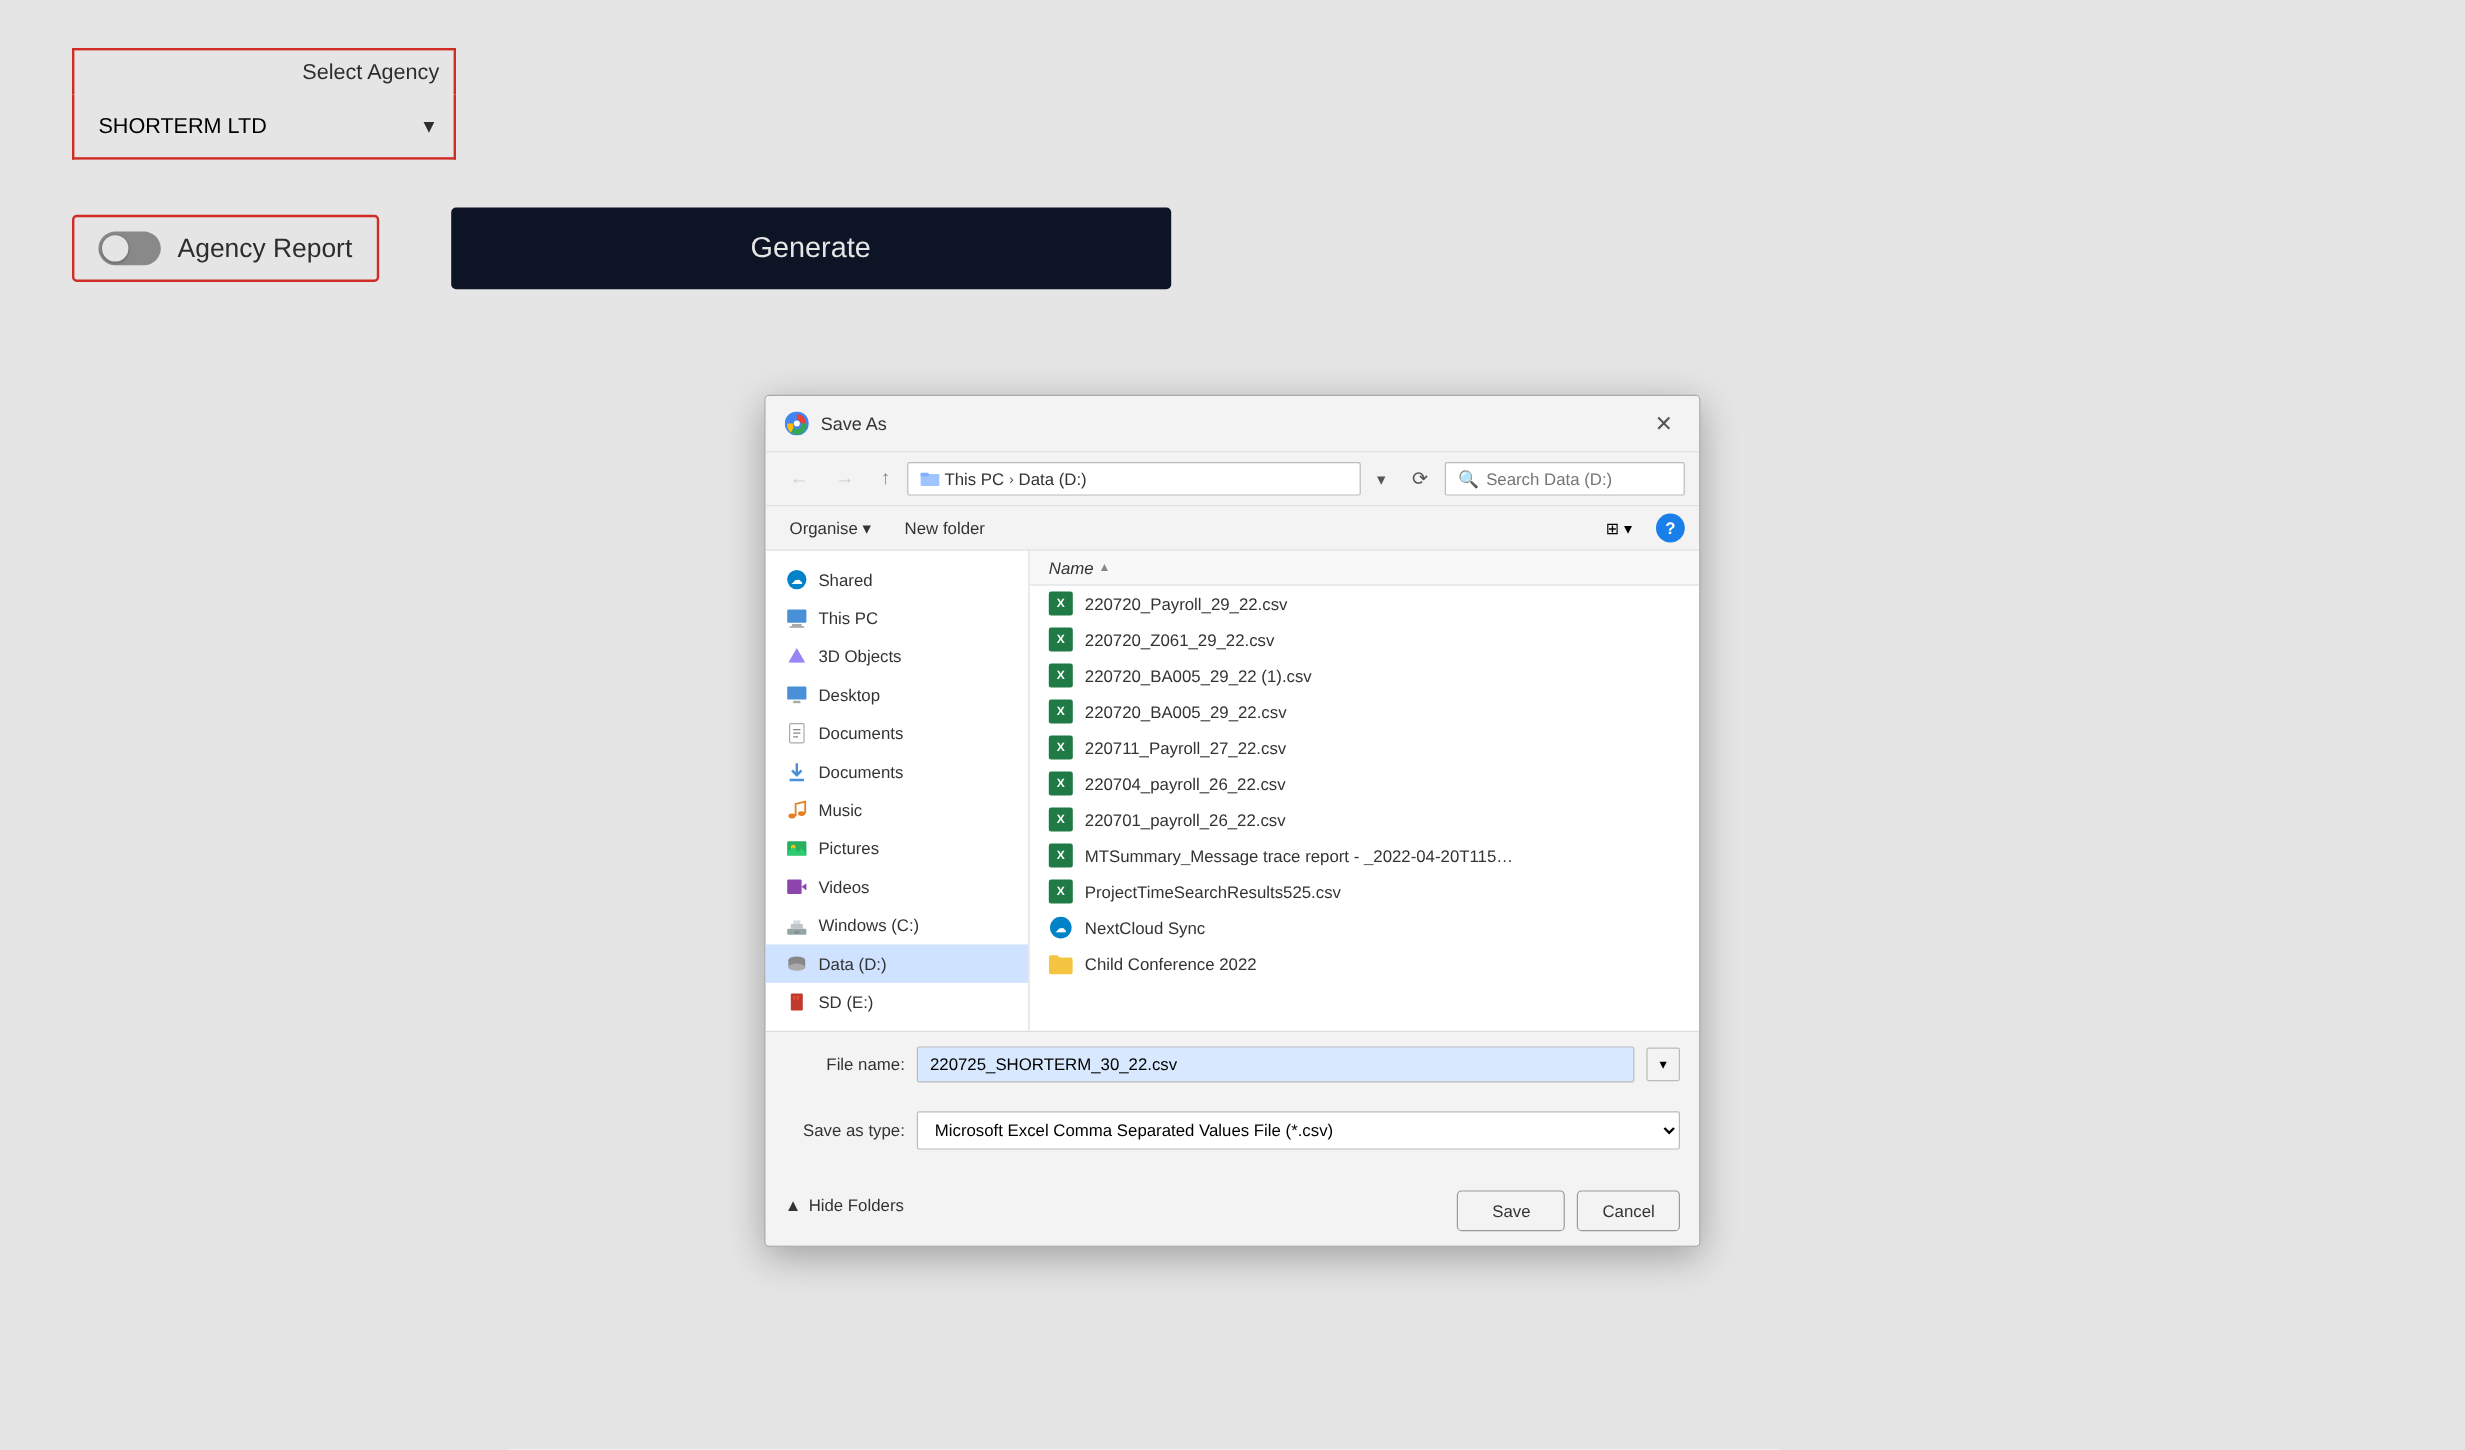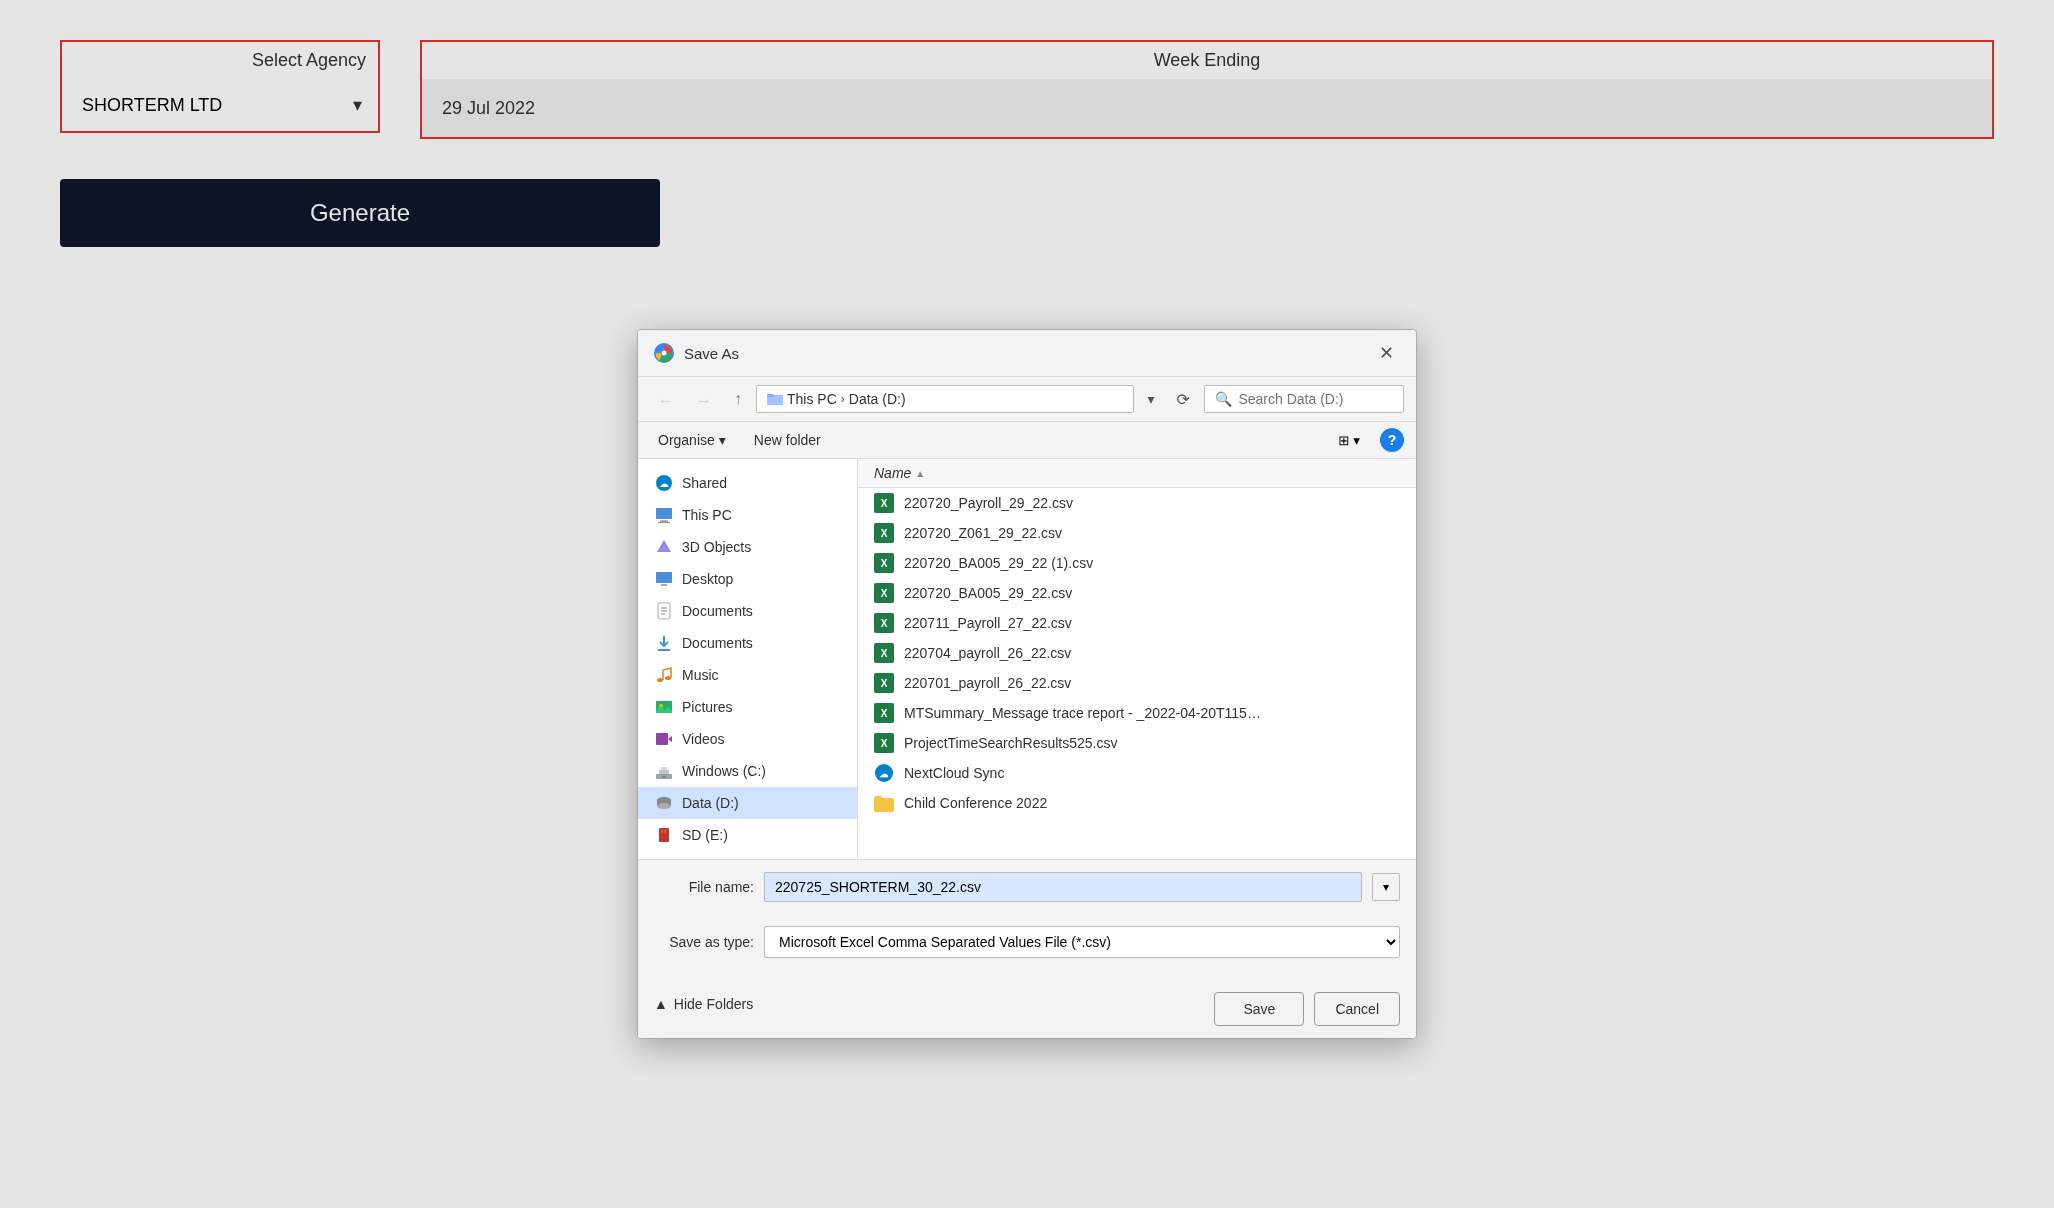--- a/index.html
+++ b/index.html
@@ -576,29 +576,29 @@
         <div class="select-agency-wrapper">
           <div class="select-wrapper-inner">
             <select class="select-agency-select">
               <option>SHORTERM LTD</option>
               <option>OTHER AGENCY</option>
             </select>
           </div>
         </div>
       </div>
 
-      <div class="field-group week-ending-group">
-        <div class="week-ending-label-box">Week Ending</div>
-        <div class="week-ending-value">29 Jul 2022</div>
+
+    </div>
+
+    <div class="second-row">
+
+      <div class="agency-report-toggle">
+        <div class="toggle-switch"></div>
+        <span class="agency-report-label">Agency Report</span>
       </div>
-
-    </div>
-
-    <div class="second-row">
-
 
       <button class="generate-btn">Generate</button>
 
     </div>
 
     <div class="dialog-overlay">
       <div class="save-as-dialog">
 
         <div class="dialog-title-bar">
           <div class="dialog-title-content">

